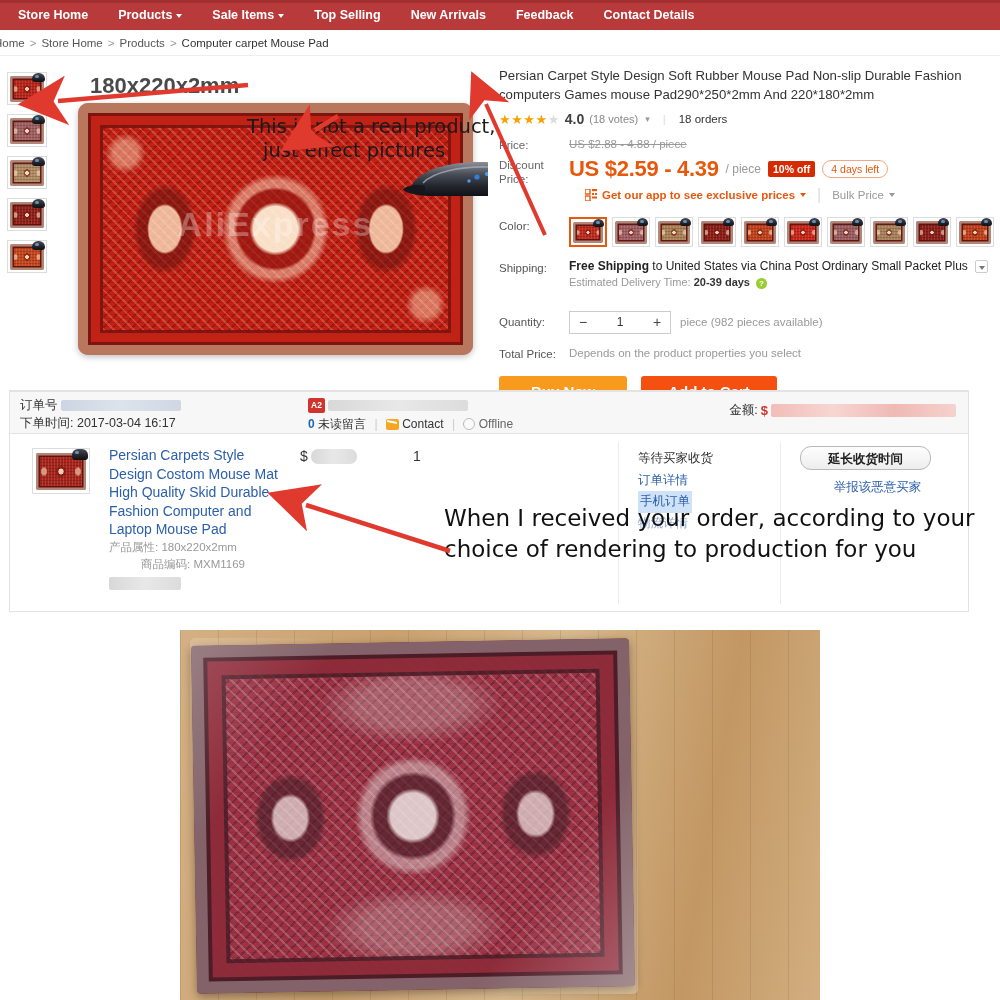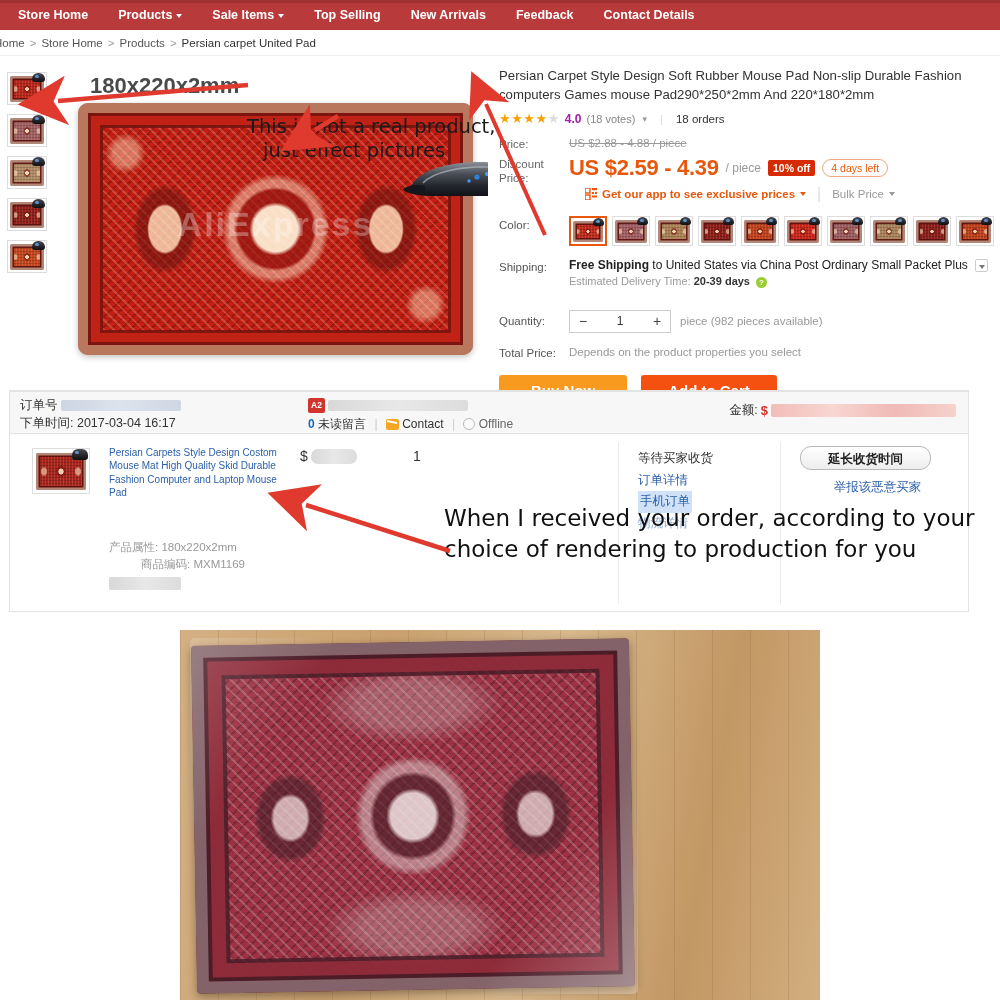--- a/index.html
+++ b/index.html
@@ -130,21 +130,21 @@
     position:absolute; left:499px; top:10px; width:497px;
   }
   #prod-title{
     font-size:13.2px; color:#333; line-height:1.42; font-weight:normal;
   }
   #rating-row{
     display:flex; align-items:center; gap:5px; margin-top:7px; font-size:11.5px;
   }
   .stars{ color:#f7a100; font-size:13px; letter-spacing:.5px; }
   .star-off{ color:#dcdcdc; }
-  .rating-num{ color:#a21caf; font-size:12px; font-weight:bold; }
+  .rating-num{ color:#404040; font-size:14px; font-weight:bold; }
   .votes{ color:#888; font-size:11px; }
   .chev{ color:#999; font-size:9px; margin-left:2px; }
   .vdiv{ color:#ddd; margin:0 8px; }
   .orders{ color:#333; font-size:11.5px; }
 
   #price-block{ margin-top:9px; }
   .prow{ display:flex; align-items:flex-start; }
   .plabel{ width:70px; flex:0 0 70px; color:#666; font-size:11.5px; padding-top:2px; line-height:1.25; }
   .orig-price{ color:#999; font-size:11.5px; text-decoration:line-through; padding-top:2px; }
   .disc-line{ display:flex; align-items:center; gap:7px; }
@@ -238,21 +238,21 @@
   #oh-right{ position:absolute; right:12px; top:10px; font-size:12.5px; color:#333; display:flex; align-items:center; gap:3px; }
   .rmb{ color:#d0342c; font-weight:bold; font-size:13px; }
 
   #order-body{ position:relative; height:178px; }
   #ob-thumb{
     position:absolute; left:22px; top:14px; width:58px; height:46px;
     border:1px solid #ddd; background:#fff; overflow:hidden;
   }
   #ob-title{
     position:absolute; left:99px; top:12px; width:180px;
-    color:#2b5faa; font-size:10px; line-height:1.33;
+    color:#2b5faa; font-size:14px; line-height:1.33;
   }
   #ob-attr{ position:absolute; left:99px; top:106px; font-size:11.5px; color:#999; }
   #ob-sku{ position:absolute; left:99px; top:123px; font-size:11.5px; color:#999;margin-left:32px; }
   #ob-blur{ position:absolute; left:99px; top:143px; width:72px; height:13px; }
   #ob-price{ position:absolute; left:290px; top:14px; font-size:14px; color:#333; display:flex; align-items:center; gap:3px; }
   #ob-qty{ position:absolute; left:403px; top:14px; font-size:14px; color:#333; }
   .vline{ position:absolute; top:8px; bottom:8px; width:1px; background:#ececec; }
 
   #ob-status{ position:absolute; left:628px; top:14px; font-size:12.5px; line-height:1.72; }
   .st-wait{ color:#333; display:block; }
@@ -346,21 +346,21 @@
   </div>
 </div>
 
 <div id="breadcrumb">
   <span class="bc-link" style="margin-left:-6px;">Home</span>
   <span class="bc-sep">&gt;</span>
   <span class="bc-link">Store Home</span>
   <span class="bc-sep">&gt;</span>
   <span class="bc-link">Products</span>
   <span class="bc-sep">&gt;</span>
-  <span class="bc-cur">Persian carpet United Pad</span>
+  <span class="bc-cur">Computer carpet Mouse Pad</span>
 </div>
 
 <div id="product-area">
 
   <div id="thumbs">
     <div class="thumb">
       <div class="rug" style="background-color:#bb2418;"></div>
       <div class="mouse-badge"></div>
     </div>
     <div class="thumb">

